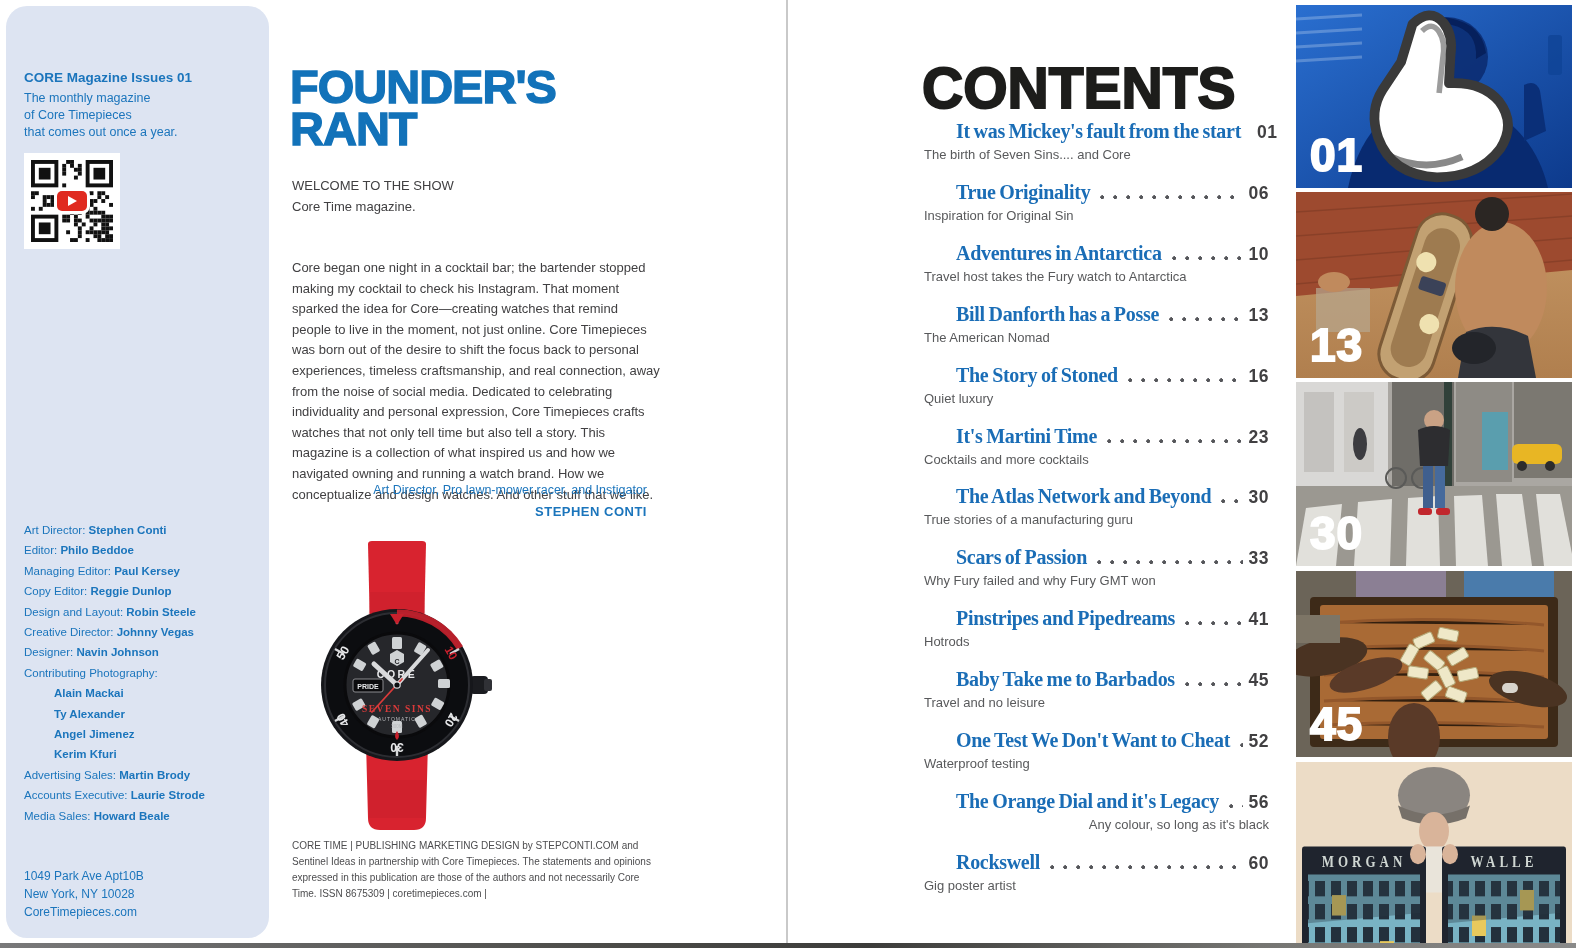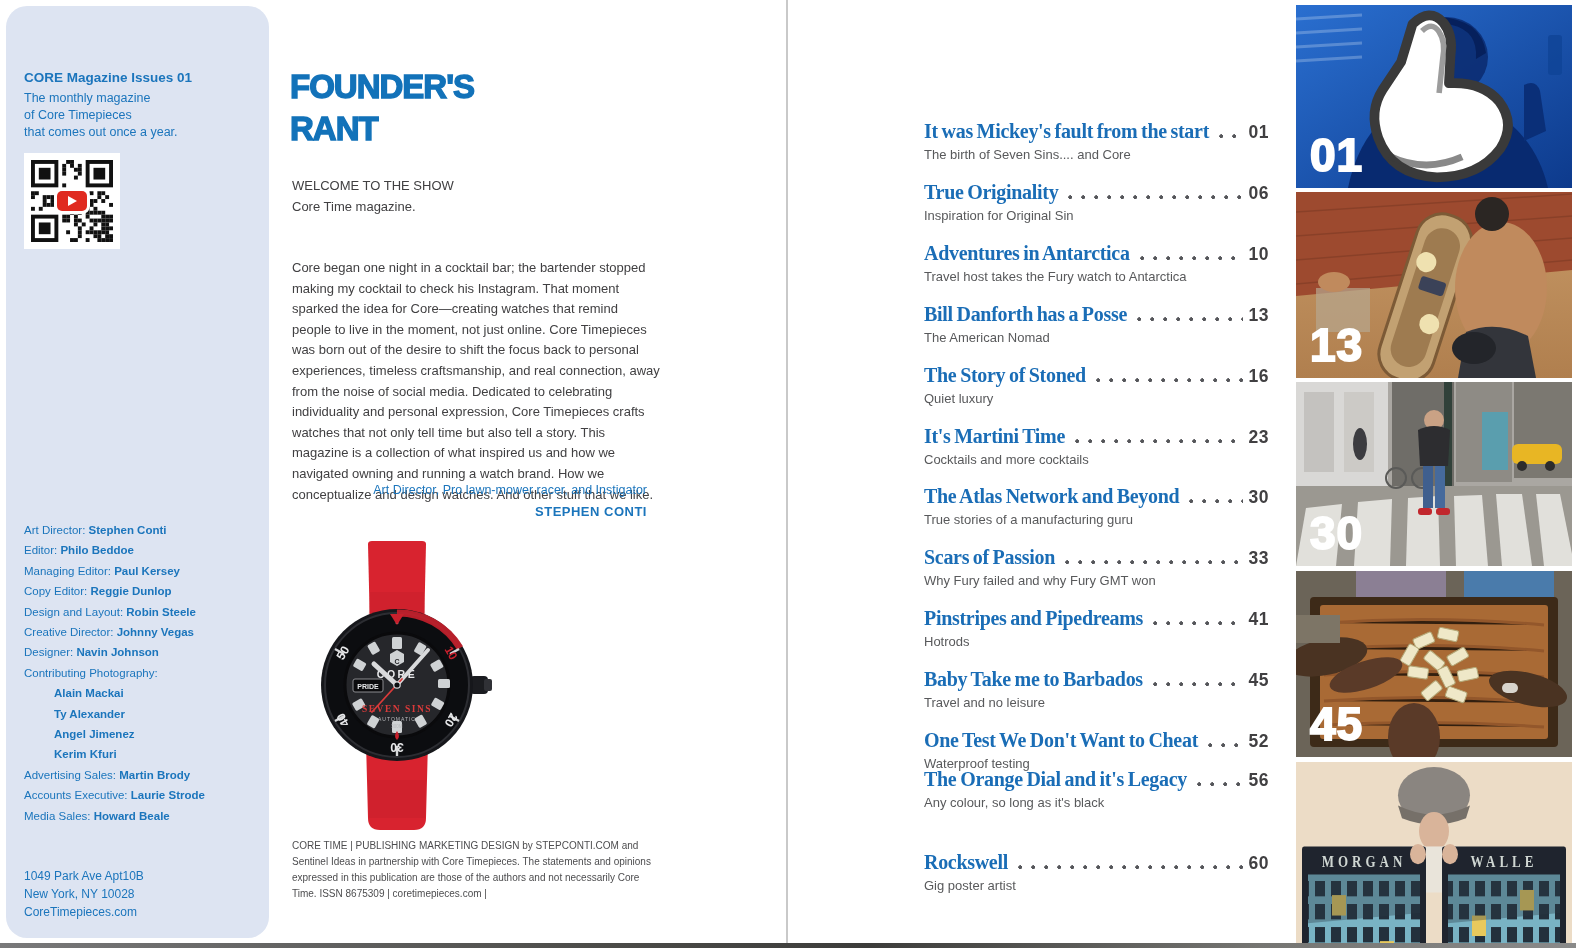--- a/index.html
+++ b/index.html
@@ -16,41 +16,41 @@
            display:flex;align-items:center;justify-content:center;box-shadow:0 0 0 3px #fff;}
   .qr-play::after{content:"";display:block;width:0;height:0;border-left:9px solid #fff;
            border-top:5.5px solid transparent;border-bottom:5.5px solid transparent;}
   .staff{position:absolute;left:18px;top:514px;font-size:11.5px;color:#1b75bc;}
   .staff-row{line-height:20.4px;white-space:nowrap;}
   .staff-row.indent{padding-left:30px;}
   .staff-name{font-weight:bold;}
   .address{position:absolute;left:18px;top:861px;font-size:12px;line-height:18px;color:#1b75bc;}
 
   
-  .founders-title{position:absolute;left:290px;top:66px;color:#1272b9;font-size:33px;line-height:42px;
+  .founders-title{position:absolute;left:290px;top:66px;color:#1272b9;font-size:47px;line-height:42px;
                   font-weight:bold;-webkit-text-stroke:1.4px #1272b9;letter-spacing:-1px;}
   .intro{position:absolute;left:292px;top:176px;font-size:13px;line-height:20.6px;color:#414042;}
   .body-par{position:absolute;left:292px;top:258px;width:368px;font-size:13px;line-height:20.6px;color:#414042;}
   .byline{position:absolute;left:292px;top:483px;width:355px;text-align:right;color:#1b75bc;font-size:12.5px;}
   .byline-name{position:absolute;left:292px;top:504px;width:355px;text-align:right;color:#1b75bc;
                font-size:13px;font-weight:bold;letter-spacing:0.5px;}
   .watch-wrap{position:absolute;left:292px;top:540px;width:210px;height:292px;}
   .fine-print{position:absolute;left:292px;top:838px;width:362px;font-size:10px;line-height:16px;color:#4d4d4f;}
 
   
   .spread-divider{position:absolute;left:786px;top:0;width:2px;height:948px;background:#c9c9c9;}
 
   
   .contents-title{position:absolute;left:922px;top:55px;color:#1d1d1b;font-size:57px;font-weight:bold;
                   -webkit-text-stroke:2px #1d1d1b;letter-spacing:0px;}
   .toc{position:absolute;left:0;top:0;}
   .toc-entry{position:absolute;left:924px;width:345px;}
   .toc-row{display:flex;align-items:baseline;}
   .toc-title{font-family:"Liberation Serif",serif;font-weight:bold;font-size:20px;color:#1a6db6;
-             letter-spacing:-0.3px;word-spacing:-1px;white-space:nowrap;}
+             letter-spacing:-0.3px;word-spacing:-1px;white-space:nowrap;margin-left:32px;}
   .toc-leader{flex:1;height:5px;margin:0 6px 4px 10px;align-self:flex-end;
               background-image:radial-gradient(circle at 2.2px 2.2px,#55565a 1.7px,transparent 2.1px);
               background-size:13px 5px;background-repeat:repeat-x;}
   .toc-page{font-size:17.5px;font-weight:bold;color:#414042;letter-spacing:0.5px;}
   .toc-sub{font-size:13px;color:#58595b;margin-top:4px;}
 
   
   .photo{position:absolute;left:1296px;width:276px;overflow:hidden;}
   .photo svg{position:absolute;left:0;top:0;width:100%;height:100%;}
   .photo-num{position:absolute;left:14px;bottom:6px;font-size:46px;font-weight:bold;color:#fff;
@@ -355,20 +355,21 @@
       <line x1="105" y1="145" x2="136" y2="110" stroke="#d9dadc" stroke-width="4" stroke-linecap="round"></line>
       <line x1="110" y1="139" x2="80" y2="172" stroke="#d93a3a" stroke-width="1.8" stroke-linecap="round"></line>
       <circle cx="105" cy="145" r="3.2" fill="#0c0d10" stroke="#d9dadc" stroke-width="1.2"></circle>
     </svg>
   </div>
 
   <div class="fine-print">CORE TIME | PUBLISHING MARKETING DESIGN by STEPCONTI.COM and Sentinel Ideas in partnership with Core Timepieces. The statements and opinions expressed in this publication are those of the authors and not necessarily Core Time. ISSN 8675309 | coretimepieces.com |</div>
 
   <div class="spread-divider"></div>
 
+  <div class="contents-title">CONTENTS</div>
   <div class="toc">
     <div class="toc-entry" style="top: 120px;">
       <div class="toc-row">
         <span class="toc-title">It was Mickey's fault from the start</span>
         <span class="toc-leader"></span>
         <span class="toc-page">01</span>
       </div>
       <div class="toc-sub">The birth of Seven Sins.... and Core</div>
     </div>
 
@@ -455,21 +456,21 @@
 
     <div class="toc-entry" style="top: 729px;">
       <div class="toc-row">
         <span class="toc-title">One Test We Don't Want to Cheat</span>
         <span class="toc-leader"></span>
         <span class="toc-page">52</span>
       </div>
       <div class="toc-sub">Waterproof testing</div>
     </div>
 
-    <div class="toc-entry" style="top: 768px;">
+    <div class="toc-entry" style="top: 790px; text-align: right;">
       <div class="toc-row">
         <span class="toc-title">The Orange Dial and it's Legacy</span>
         <span class="toc-leader"></span>
         <span class="toc-page">56</span>
       </div>
       <div class="toc-sub">Any colour, so long as it's black</div>
     </div>
 
     <div class="toc-entry" style="top: 851px;">
       <div class="toc-row">

